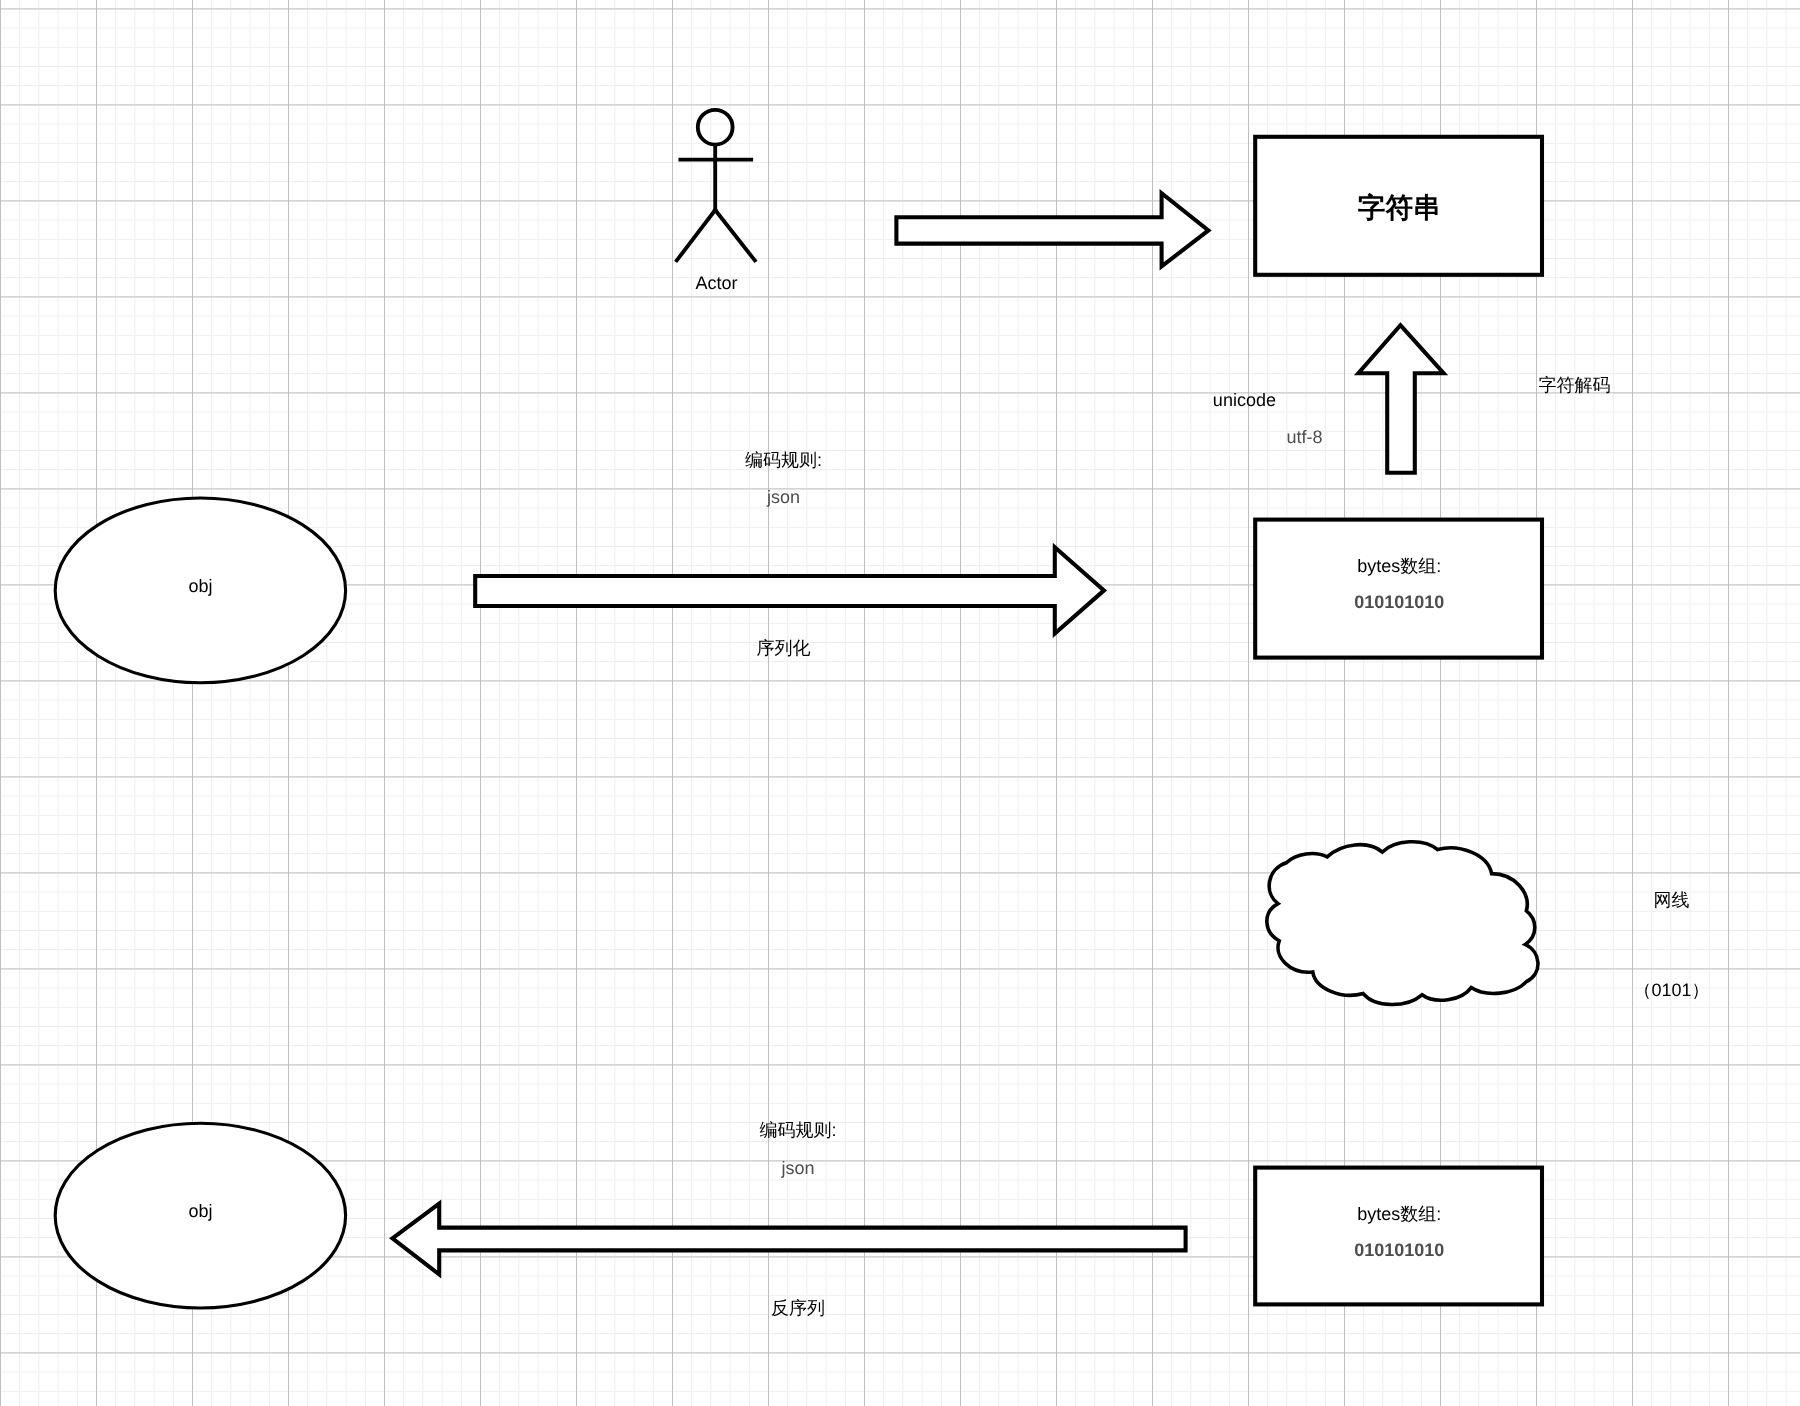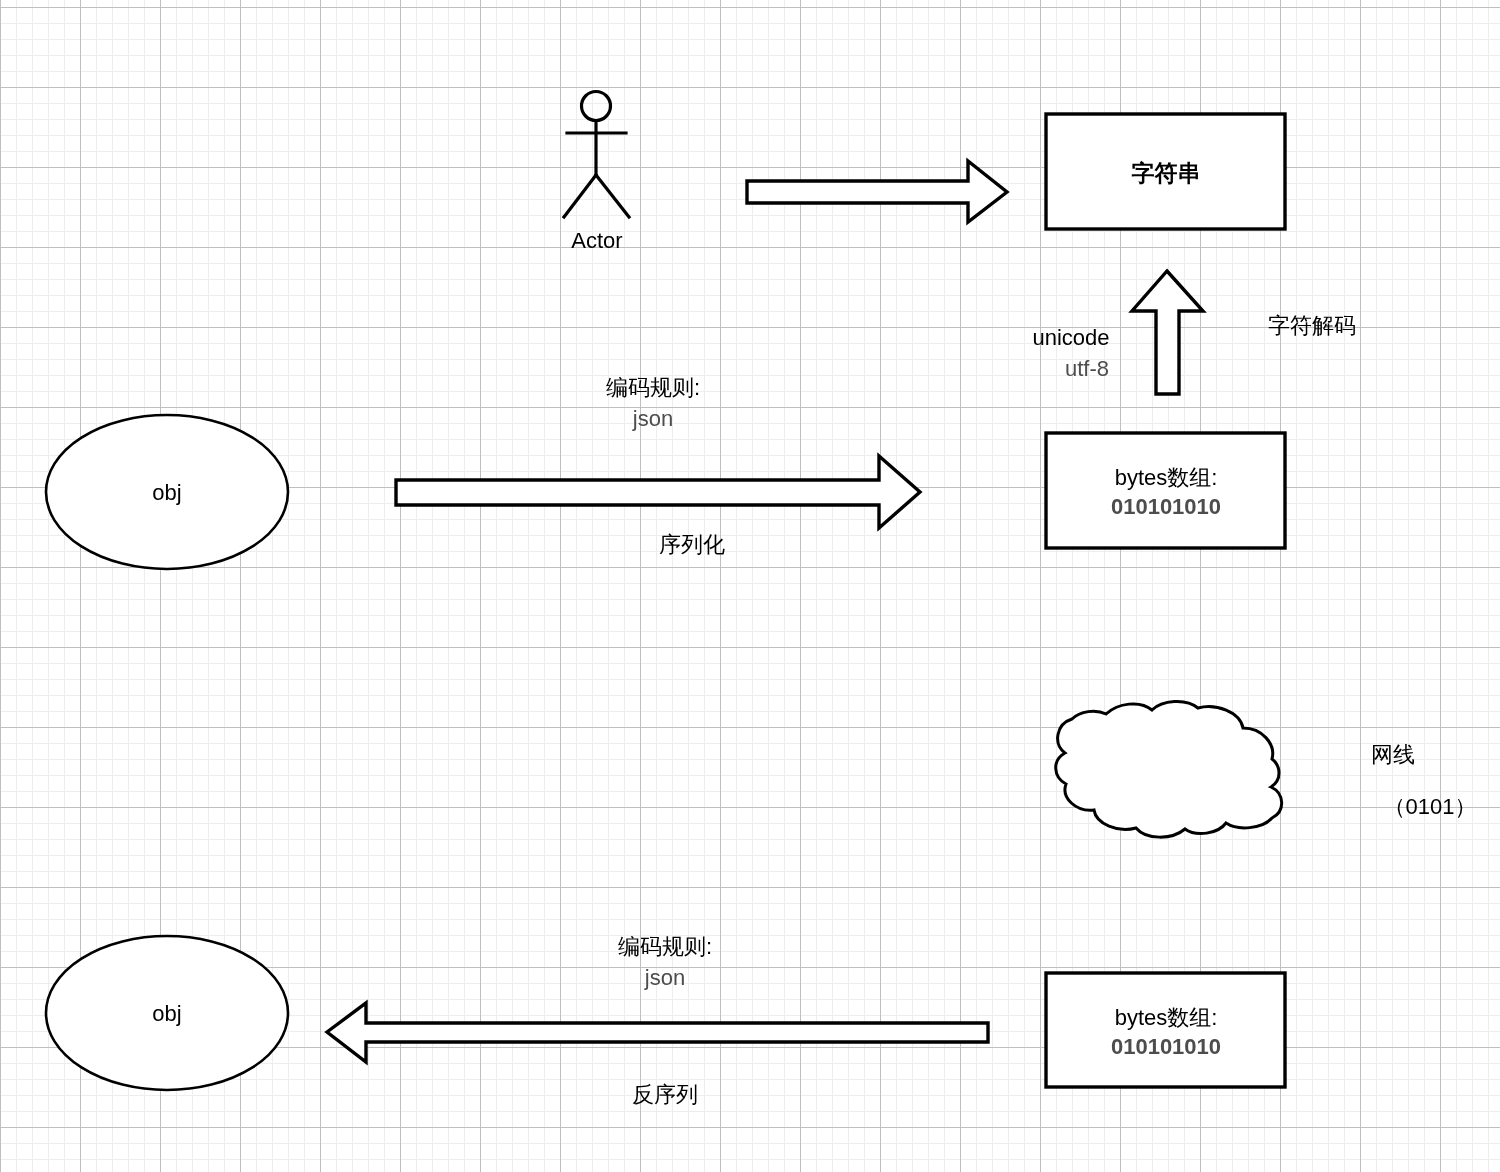--- a/index.html
+++ b/index.html
@@ -35,21 +35,21 @@
     white-space: nowrap;
     color: #000000;
     font-family: "Liberation Sans", "DejaVu Sans", sans-serif;
     line-height: 1.18;
   }
   .lbl.center {
     transform: translateX(-50%);
     text-align: center;
   }
   .gray { color: #4d4d4d; }
-  .t22 { font-size: 22px; }
+  .t22 { font-size: 15px; }
   .t23 { font-size: 23px; }
   .box-text {
     position: absolute;
     text-align: center;
     white-space: nowrap;
     transform: translateX(-50%);
     font-weight: bold;
   }
   .strong { font-weight: 400; }
 </style>
@@ -100,37 +100,37 @@
 
     <polygon points="327,1032 366,1003 366,1023 988,1023 988,1042 366,1042 366,1062" fill="#ffffff" stroke="#000" stroke-width="3.4" stroke-linejoin="miter"></polygon>
 
     <rect x="1046" y="973" width="239" height="114" fill="#ffffff" stroke="#000" stroke-width="3.4"></rect>
   </svg>
 
   <div class="lbl center t22" style="left:597px; top:228px;">Actor</div>
 
   <div class="box-text t23" style="left:1166px; top:158px;">字符串</div>
 
-  <div class="lbl center t22" style="left:1071px; top:325px;">unicode</div>
+  <div class="lbl center t22" style="left:1037px; top:325px;">unicode</div>
   <div class="lbl center t22 gray" style="left:1087px; top:356px;">utf-8</div>
 
   <div class="lbl center t22" style="left:1312px; top:313px;">字符解码</div>
 
   <div class="lbl center t22" style="left:653px; top:375px;">编码规则:</div>
   <div class="lbl center t22 gray" style="left:653px; top:406px;">json</div>
 
-  <div class="lbl center t22" style="left:692px; top:532px;font-family:Liberation Serif, serif;">序列化</div>
+  <div class="lbl center t22" style="left:653px; top:532px;">序列化</div>
 
   <div class="lbl center t22" style="left:167px; top:480px;">obj</div>
 
   <div class="box-text t22 strong" style="left:1166px; top:463px;">bytes数组:</div>
   <div class="box-text t22 gray" style="left:1166px; top:494px;">010101010</div>
 
   <div class="lbl center t22" style="left:1393px; top:742px;text-align:center;">网线</div>
-  <div class="lbl center t22" style="left:1393px; top:794px;margin-left:37px;">（0101）</div>
+  <div class="lbl center t22" style="left:1393px; top:817px;">（0101）</div>
 
   <div class="lbl center t22" style="left:665px; top:934px;">编码规则:</div>
   <div class="lbl center t22 gray" style="left:665px; top:965px;">json</div>
 
   <div class="lbl center t22" style="left:665px; top:1082px;">反序列</div>
 
   <div class="lbl center t22" style="left:167px; top:1001px;">obj</div>
 
   <div class="box-text t22 strong" style="left:1166px; top:1003px;">bytes数组:</div>
   <div class="box-text t22 gray" style="left:1166px; top:1034px;">010101010</div>

